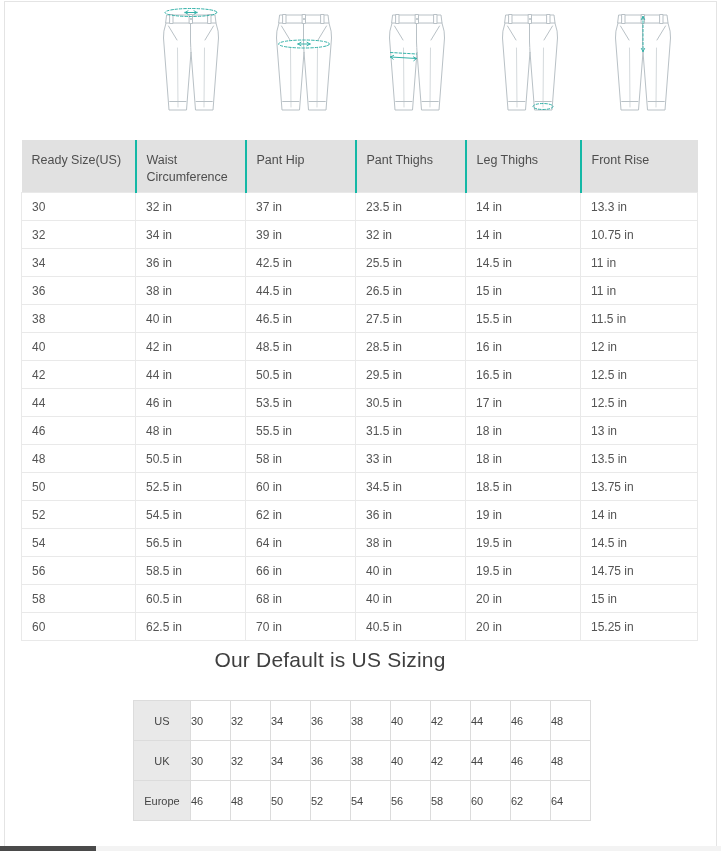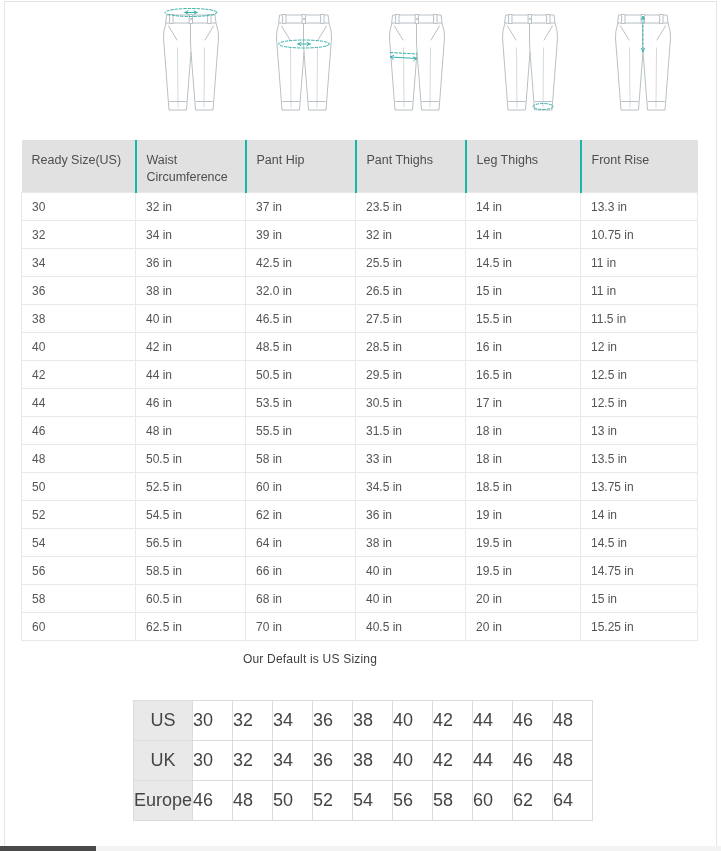--- a/index.html
+++ b/index.html
@@ -26,26 +26,26 @@
     background:#e1e1e1;font-weight:normal;text-align:left;vertical-align:top;
     font-size:12.5px;color:#4e4e4e;line-height:17px;
     padding:12px 10px 0 10px;height:52px;box-sizing:border-box;
     border-left:2px solid #14b8a6;}
   .size-table thead th:first-child{border-left:none;margin-top:44px;}
   .size-table tbody td{
     border:1px solid #e9e9e9;font-size:12px;color:#545454;
     padding:7px 10px 6px 10px;line-height:14px;background:#ffffff;}
   
   .heading{position:absolute;top:648px;left:0;width:620px;text-align:center;
-    font-size:12px;color:#3f3f3f;line-height:23px;letter-spacing:.2px;}
+    font-size:21px;color:#3f3f3f;line-height:23px;letter-spacing:.2px;padding-left:20px;}
   
   .conv-table{position:absolute;top:700px;left:133px;border-collapse:collapse;}
   .conv-table th,.conv-table td{
     border:1px solid #dcdcdc;height:40px;box-sizing:border-box;
-    font-size:18px;color:#454545;font-weight:normal;padding:0;}
+    font-size:11px;color:#454545;font-weight:normal;padding:0;}
   .conv-table th.label{width:57px;background:#e9e9e9;}
   .conv-table td{width:40px;background:#ffffff;}
   
   .scroll-track{position:absolute;left:0;bottom:0;width:721px;height:5px;background:#f3f3f3;}
   .scroll-thumb{position:absolute;left:0;bottom:0;width:96px;height:5px;background:#4a4a4a;}
 </style>
 </head>
 <body>
 
 <div class="frame"></div>
@@ -134,21 +134,21 @@
         <td>34</td>
         <td>36 in</td>
         <td>42.5 in</td>
         <td>25.5 in</td>
         <td>14.5 in</td>
         <td>11 in</td>
       </tr>
       <tr>
         <td>36</td>
         <td>38 in</td>
-        <td>32.0 in</td>
+        <td>44.5 in</td>
         <td>26.5 in</td>
         <td>15 in</td>
         <td>11 in</td>
       </tr>
       <tr>
         <td>38</td>
         <td>40 in</td>
         <td>46.5 in</td>
         <td>27.5 in</td>
         <td>15.5 in</td>

